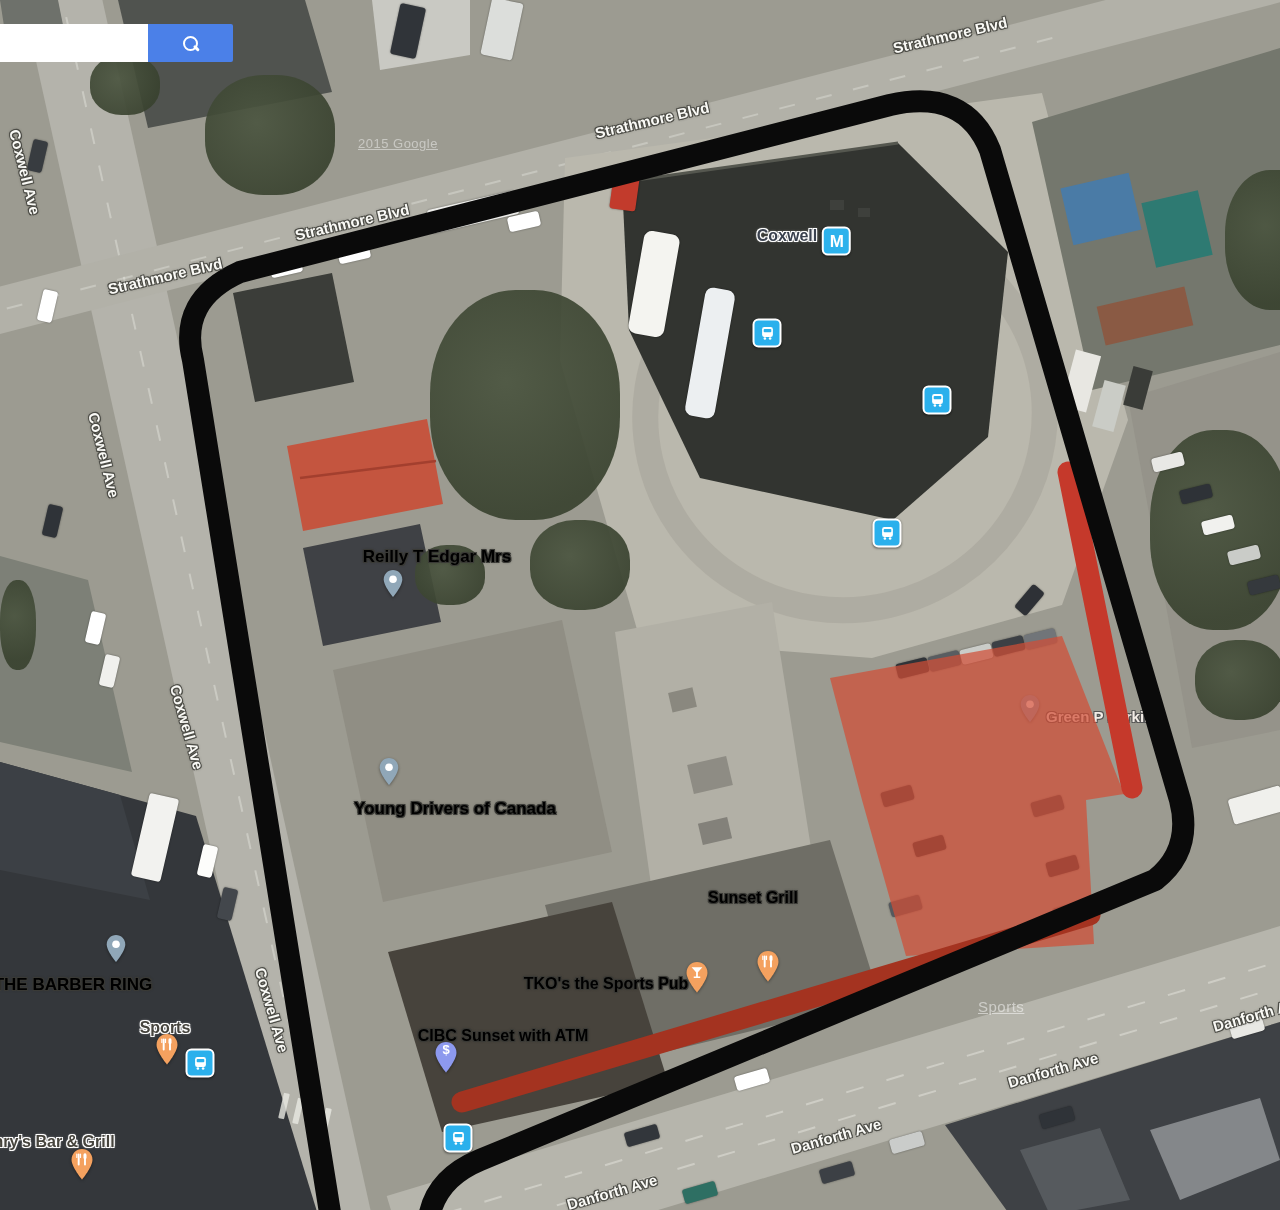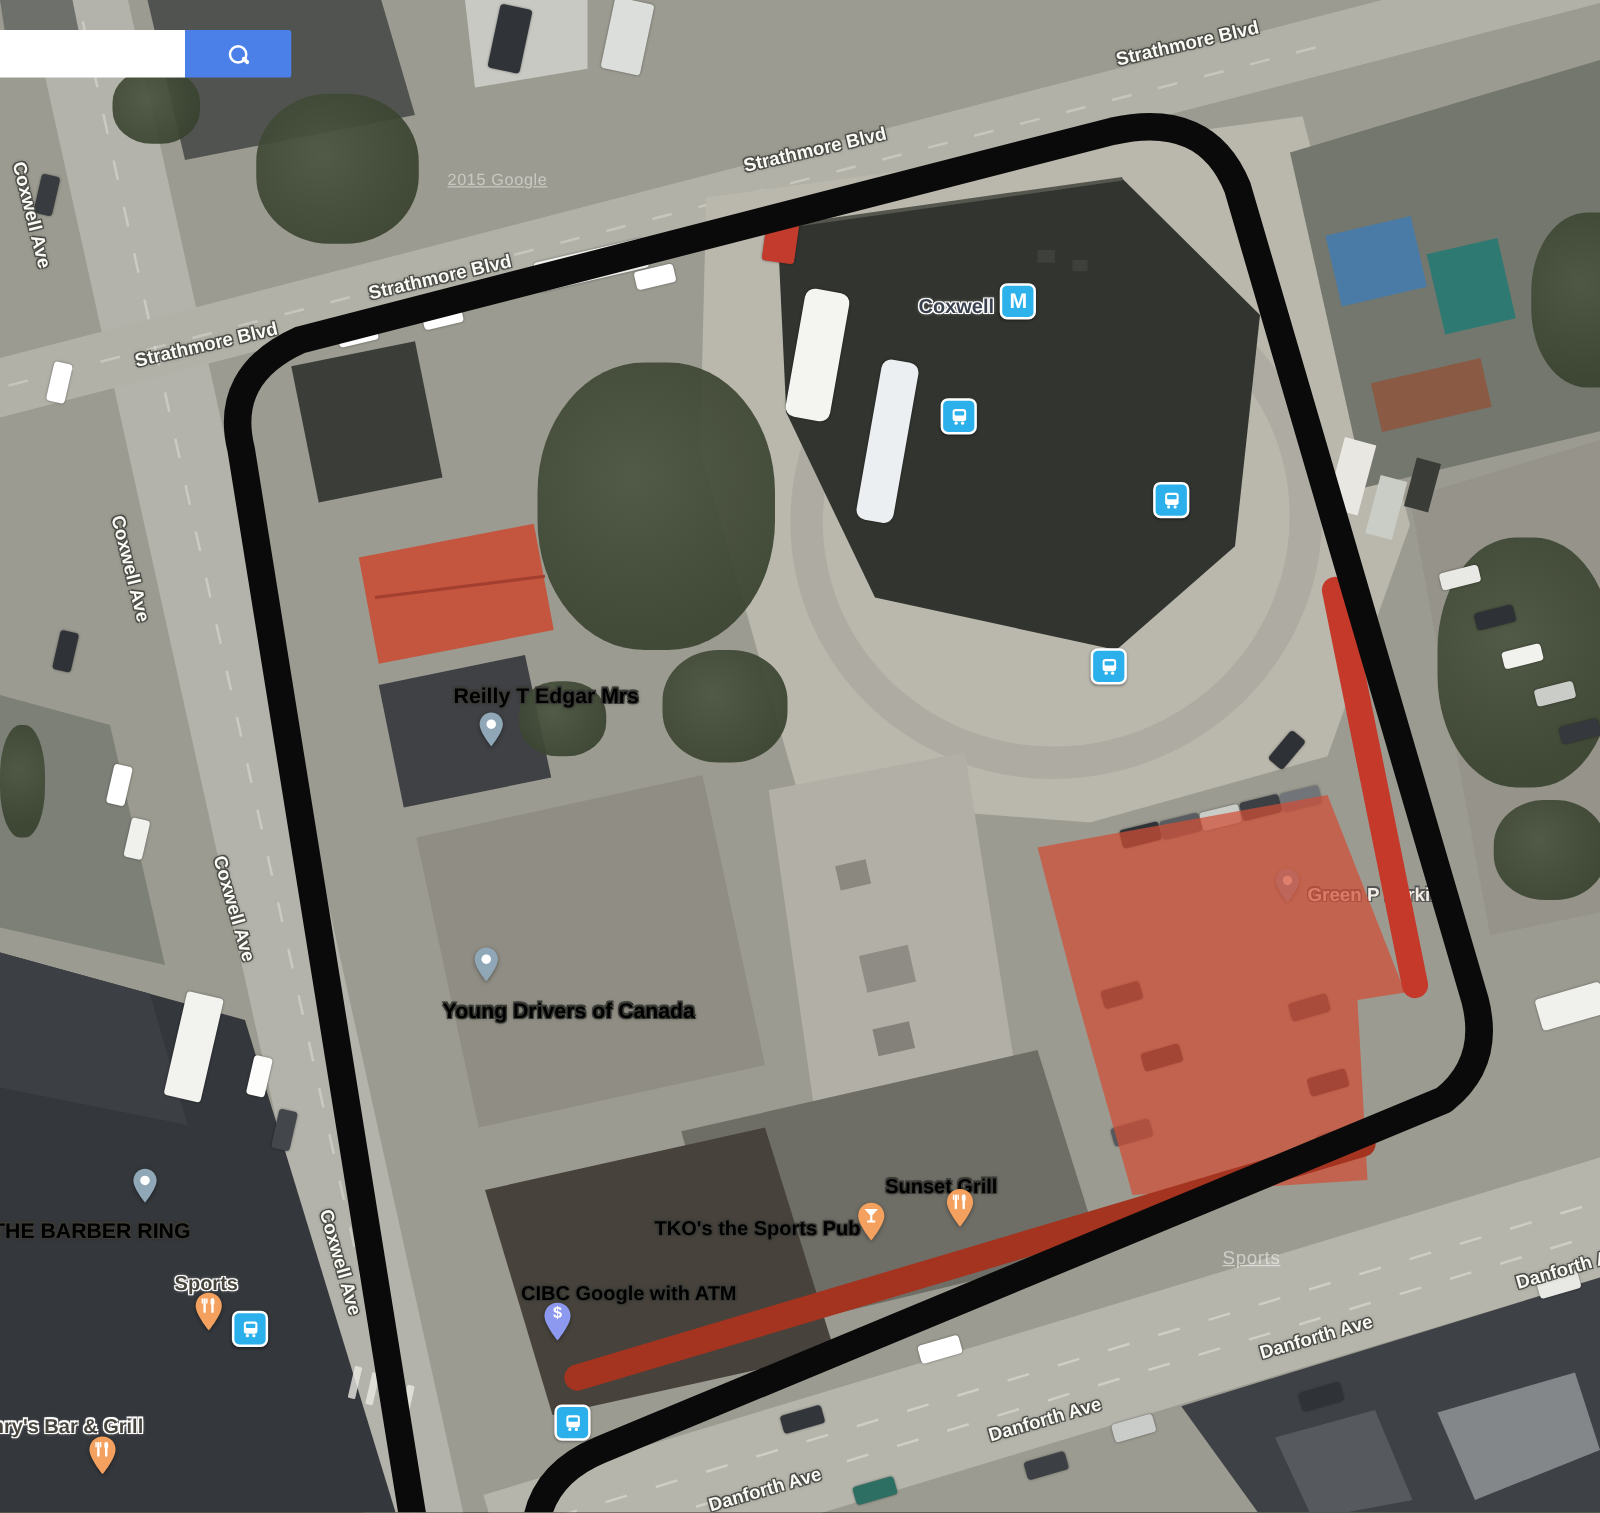--- a/index.html
+++ b/index.html
@@ -15,21 +15,21 @@
   .under{position:absolute;z-index:5;left:0;top:0;width:100%;height:100%;pointer-events:none;}
   svg.overlay{z-index:6;}
   .labels{position:absolute;z-index:7;left:0;top:0;width:100%;height:100%;}
   .lbl{position:absolute;white-space:nowrap;transform-origin:center;}
   .street{font-size:15px;font-weight:700;color:#fafaf6;
     text-shadow:-1px -1px 0 #4c4c46,1px -1px 0 #4c4c46,-1px 1px 0 #4c4c46,1px 1px 0 #4c4c46,0 0 3px #3a3a35;}
   .poi{font-size:16px;font-weight:600;color:#000000;
     text-shadow:-1px -1px 0 #3a3a36,1px -1px 0 #3a3a36,-1px 1px 0 #3a3a36,1px 1px 0 #3a3a36,0 0 3px #2e2e2a;}
   .poi-dark{font-size:16px;font-weight:600;color:#46443d;
     text-shadow:-1px -1px 0 #fff,1px -1px 0 #fff,-1px 1px 0 #fff,1px 1px 0 #fff,0 0 3px #fff;}
-  .station{display:flex;align-items:flex-end;gap:5px;}
+  .station{display:flex;align-items:flex-start;gap:5px;margin-left:22px;}
   .station-name{font-size:16px;font-weight:700;color:#3a414e;
     text-shadow:-1px -1px 0 #fff,1px -1px 0 #fff,-1px 1px 0 #fff,1px 1px 0 #fff,0 0 3px #fff;}
   .mbox{width:25px;height:25px;background:#2db2ec;border:2.5px solid #fff;border-radius:6px;
     display:flex;align-items:center;justify-content:center;color:#fff;font-weight:700;font-size:17px;
     box-shadow:0 1px 2px rgba(0,0,0,.35);}
   .transit{position:absolute;width:25px;height:25px;background:#2bb0ec;border:2.5px solid #fff;border-radius:6px;
     display:flex;align-items:center;justify-content:center;box-shadow:0 1px 2px rgba(0,0,0,.35);
     transform:translate(-50%,-50%);}
   .pin{position:absolute;width:24px;height:30px;transform:translate(-50%,-55%);filter:drop-shadow(0 1px 1.5px rgba(0,0,0,.4));}
   .pin.big{width:27px;height:34px;}
@@ -203,22 +203,22 @@
       <span class="station-name">Coxwell</span>
       <span class="mbox">M</span>
     </div>
 
     <div class="lbl poi" style="left:437px;top:557px;transform:translate(-50%,-50%);font-size:17px;">Reilly T Edgar Mrs</div>
     <div class="lbl poi" style="left:455px;top:809px;transform:translate(-50%,-50%);font-size:17px;">Young Drivers of Canada</div>
     <div class="lbl poi" style="left:73px;top:985px;transform:translate(-50%,-50%);font-size:17px;">THE BARBER RING</div>
     <div class="lbl poi-dark" style="left:165px;top:1028px;transform:translate(-50%,-50%);">Sports</div>
     <div class="lbl poi-dark" style="left:54px;top:1142px;transform:translate(-50%,-50%);">nry's Bar &amp; Grill</div>
     <div class="lbl poi" style="left:606px;top:984px;transform:translate(-50%,-50%);">TKO's the Sports Pub</div>
-    <div class="lbl poi" style="left:753px;top:950px;transform:translate(-50%,-50%);">Sunset Grill</div>
-    <div class="lbl poi" style="left:503px;top:1036px;transform:translate(-50%,-50%);">CIBC Google with ATM</div>
+    <div class="lbl poi" style="left:753px;top:898px;transform:translate(-50%,-50%);">Sunset Grill</div>
+    <div class="lbl poi" style="left:503px;top:1036px;transform:translate(-50%,-50%);">CIBC Sunset with ATM</div>
 
     <div class="pin" style="left:393px;top:585px;">
       <svg viewBox="0 0 24 30" width="100%" height="100%">
           <path d="M12 1.5C6.8 1.5 2.7 5.7 2.7 10.9 2.7 17.4 12 28.5 12 28.5S21.3 17.4 21.3 10.9C21.3 5.7 17.2 1.5 12 1.5Z" fill="#90a7b8"></path>
           <circle cx="12" cy="10.8" r="3.8" fill="#fff"></circle>
         </svg>
     </div>
     <div class="pin" style="left:389px;top:773px;">
       <svg viewBox="0 0 24 30" width="100%" height="100%">
           <path d="M12 1.5C6.8 1.5 2.7 5.7 2.7 10.9 2.7 17.4 12 28.5 12 28.5S21.3 17.4 21.3 10.9C21.3 5.7 17.2 1.5 12 1.5Z" fill="#90a7b8"></path>

